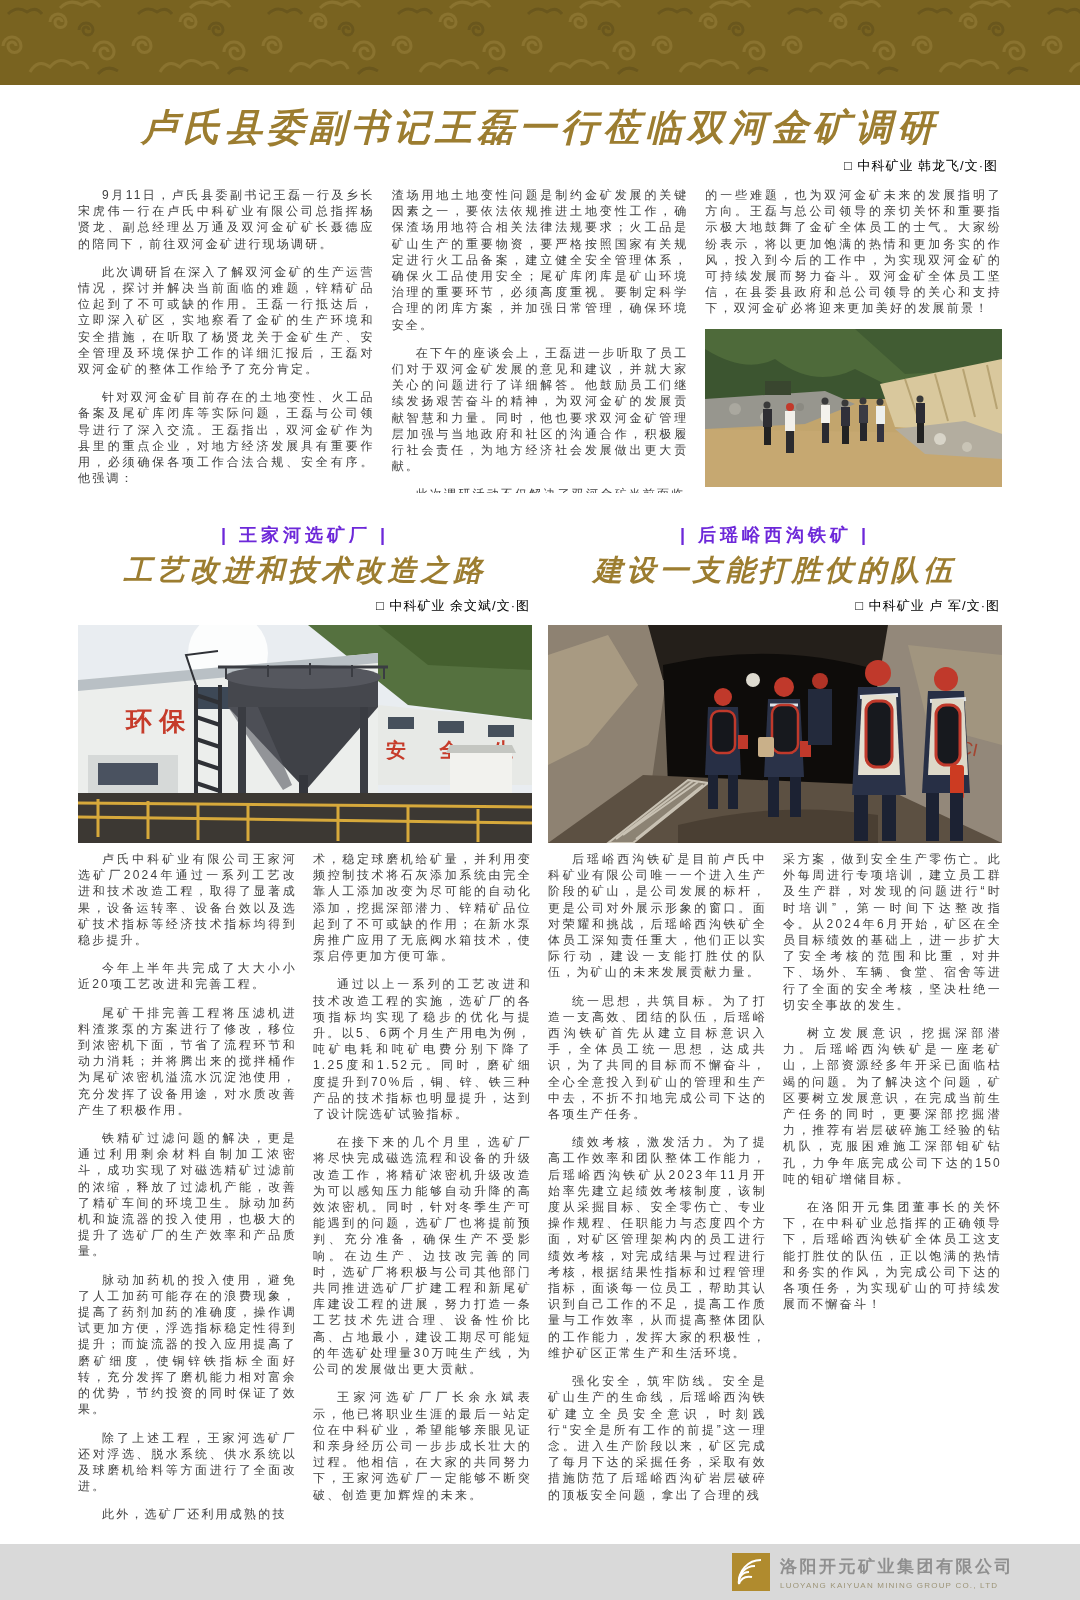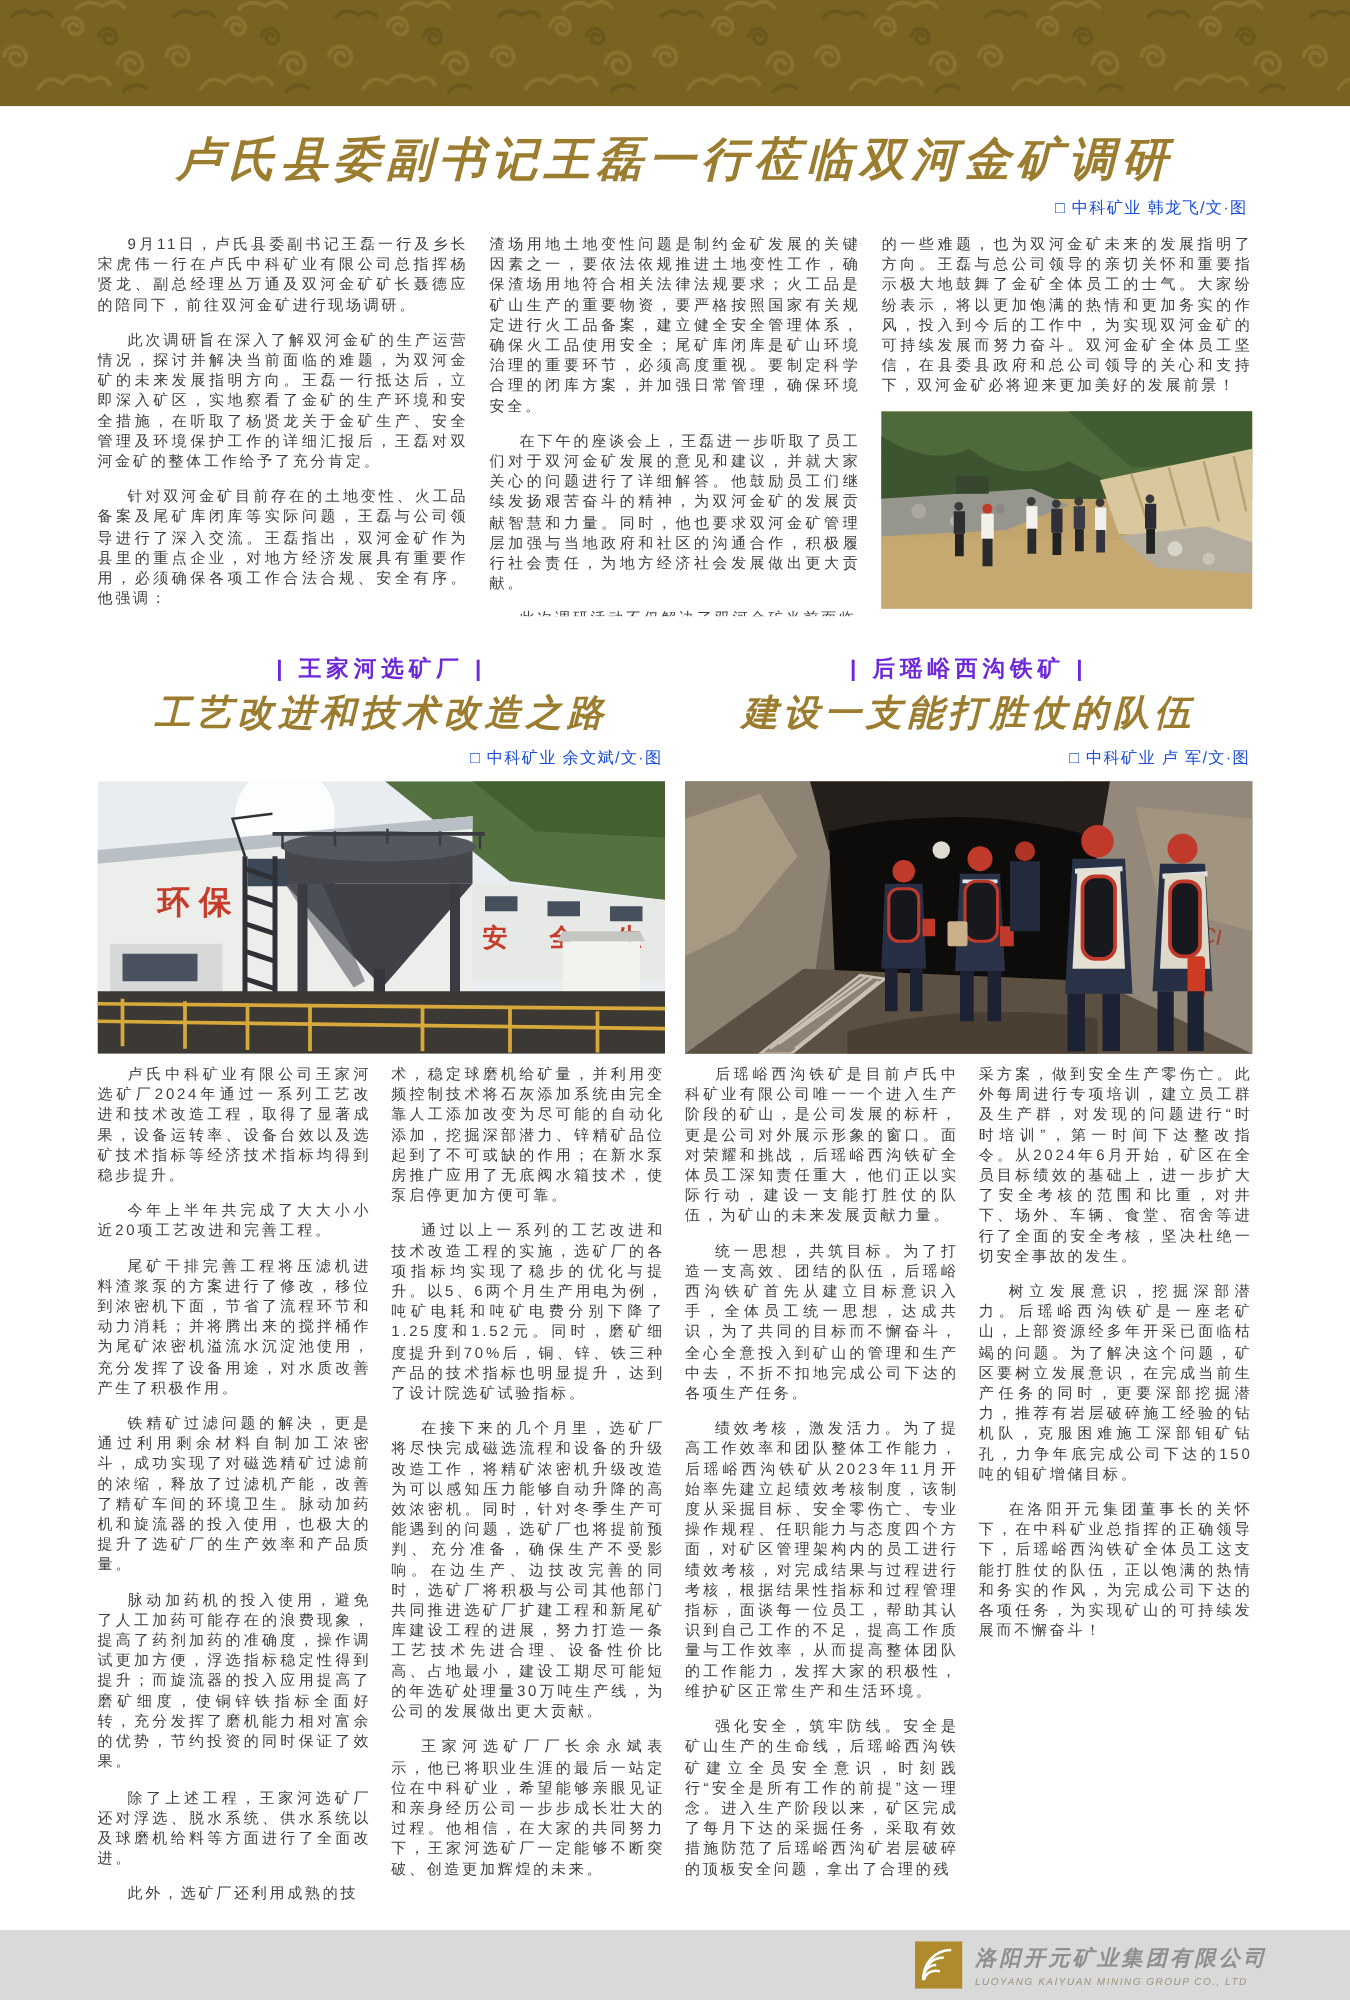--- a/index.html
+++ b/index.html
@@ -7,21 +7,21 @@
   .page{position:relative;width:1080px;height:1600px;overflow:hidden;background:#fff;}
 
   
   .deco-band{height:85px;width:100%;overflow:hidden;line-height:0;}
 
   .content{padding:0 78px;}
 
   
   .main-title{text-align:center;font-family:Liberation Sans, sans-serif;font-style:italic;font-weight:bold;
     color:#9c7d30;font-size:37px;margin:18px 0 4px;letter-spacing:5px;}
-  .byline{text-align:right;font-size:13px;color:#1d4ed8;margin:2px 4px 12px;letter-spacing:1px;}
+  .byline{text-align:right;font-size:13px;color:#000000;margin:2px 4px 12px;letter-spacing:1px;}
 
   
   .cols3{display:flex;gap:17px;height:306px;overflow:hidden;justify-content:space-between;}
   .cols3 .col{flex:1;min-width:0;}
   .cols2{display:flex;gap:16px;height:700px;overflow:hidden;margin-top:8px;}
   .cols2 .col{flex:1;min-width:0;}
   .bodytext p{margin:0 0 12px;text-indent:2em;text-align:justify;font-size:12px;line-height:16.2px;
     letter-spacing:2.2px;color:#404040;}
   .bodytext p.noind{text-indent:0;}
 
@@ -31,21 +31,21 @@
   .sections{display:flex;gap:16px;margin-top:22px;}
   .sub{width:454px;}
   .kicker{text-align:center;color:#6d28d9;font-size:18px;letter-spacing:4px;margin:8px 0 2px;font-weight:bold;}
   .sub-title{text-align:center;font-family:Liberation Mono, monospace;font-style:italic;font-weight:bold;
     color:#9c7d30;font-size:29px;margin:4px 0 6px;letter-spacing:4px;}
   .sub .byline{margin:0 2px 10px;}
 
   
   .footer{position:absolute;left:0;right:0;bottom:0;height:56px;background:#d9d9d9;
     display:flex;align-items:center;justify-content:flex-end;padding-right:66px;box-sizing:border-box;}
-  .logo-block{display:flex;align-items:center;gap:10px;font-style:italic;}
+  .logo-block{display:flex;align-items:center;gap:10px;}
   .co-names{display:flex;flex-direction:column;}
   .co-cn{font-size:17px;font-weight:bold;color:#8f8f8f;letter-spacing:2.5px;}
   .co-en{font-size:8px;color:#9c9477;letter-spacing:1.2px;margin-top:3px;}
 </style>
 </head>
 <body>
 
 <div class="page">
 
   <div class="deco-band">
@@ -72,21 +72,21 @@
   </div>
 
   <div class="content">
 
     <section>
       <h1 class="main-title">卢氏县委副书记王磊一行莅临双河金矿调研</h1>
       <div class="byline">□ 中科矿业  韩龙飞/文·图</div>
       <div class="cols3 bodytext">
         <div class="col">
             <p>9月11日，卢氏县委副书记王磊一行及乡长宋虎伟一行在卢氏中科矿业有限公司总指挥杨贤龙、副总经理丛万通及双河金矿矿长聂德应的陪同下，前往双河金矿进行现场调研。</p>
-            <p>此次调研旨在深入了解双河金矿的生产运营情况，探讨并解决当前面临的难题，为双河金矿的未来发展指明方向。王磊一行抵达后，立即深入矿区，实地察看了金矿的生产环境和安全措施，在听取了杨贤龙关于金矿生产、安全管理及环境保护工作的详细汇报后，王磊对双河金矿的整体工作给予了充分肯定。</p>
+            <p>此次调研旨在深入了解双河金矿的生产运营情况，探讨并解决当前面临的难题，锌精矿品位起到了不可或缺的作用。王磊一行抵达后，立即深入矿区，实地察看了金矿的生产环境和安全措施，在听取了杨贤龙关于金矿生产、安全管理及环境保护工作的详细汇报后，王磊对双河金矿的整体工作给予了充分肯定。</p>
             <p>针对双河金矿目前存在的土地变性、火工品备案及尾矿库闭库等实际问题，王磊与公司领导进行了深入交流。王磊指出，双河金矿作为县里的重点企业，对地方经济发展具有重要作用，必须确保各项工作合法合规、安全有序。他强调：</p>
           </div>
         <div class="col">
             <p class="noind">渣场用地土地变性问题是制约金矿发展的关键因素之一，要依法依规推进土地变性工作，确保渣场用地符合相关法律法规要求；火工品是矿山生产的重要物资，要严格按照国家有关规定进行火工品备案，建立健全安全管理体系，确保火工品使用安全；尾矿库闭库是矿山环境治理的重要环节，必须高度重视。要制定科学合理的闭库方案，并加强日常管理，确保环境安全。</p>
             <p>在下午的座谈会上，王磊进一步听取了员工们对于双河金矿发展的意见和建议，并就大家关心的问题进行了详细解答。他鼓励员工们继续发扬艰苦奋斗的精神，为双河金矿的发展贡献智慧和力量。同时，他也要求双河金矿管理层加强与当地政府和社区的沟通合作，积极履行社会责任，为地方经济社会发展做出更大贡献。</p>
             <p>此次调研活动不仅解决了双河金矿当前面临</p>
           </div>
         <div class="col">
           <div>
               <p class="noind">的一些难题，也为双河金矿未来的发展指明了方向。王磊与总公司领导的亲切关怀和重要指示极大地鼓舞了金矿全体员工的士气。大家纷纷表示，将以更加饱满的热情和更加务实的作风，投入到今后的工作中，为实现双河金矿的可持续发展而努力奋斗。双河金矿全体员工坚信，在县委县政府和总公司领导的关心和支持下，双河金矿必将迎来更加美好的发展前景！</p>

